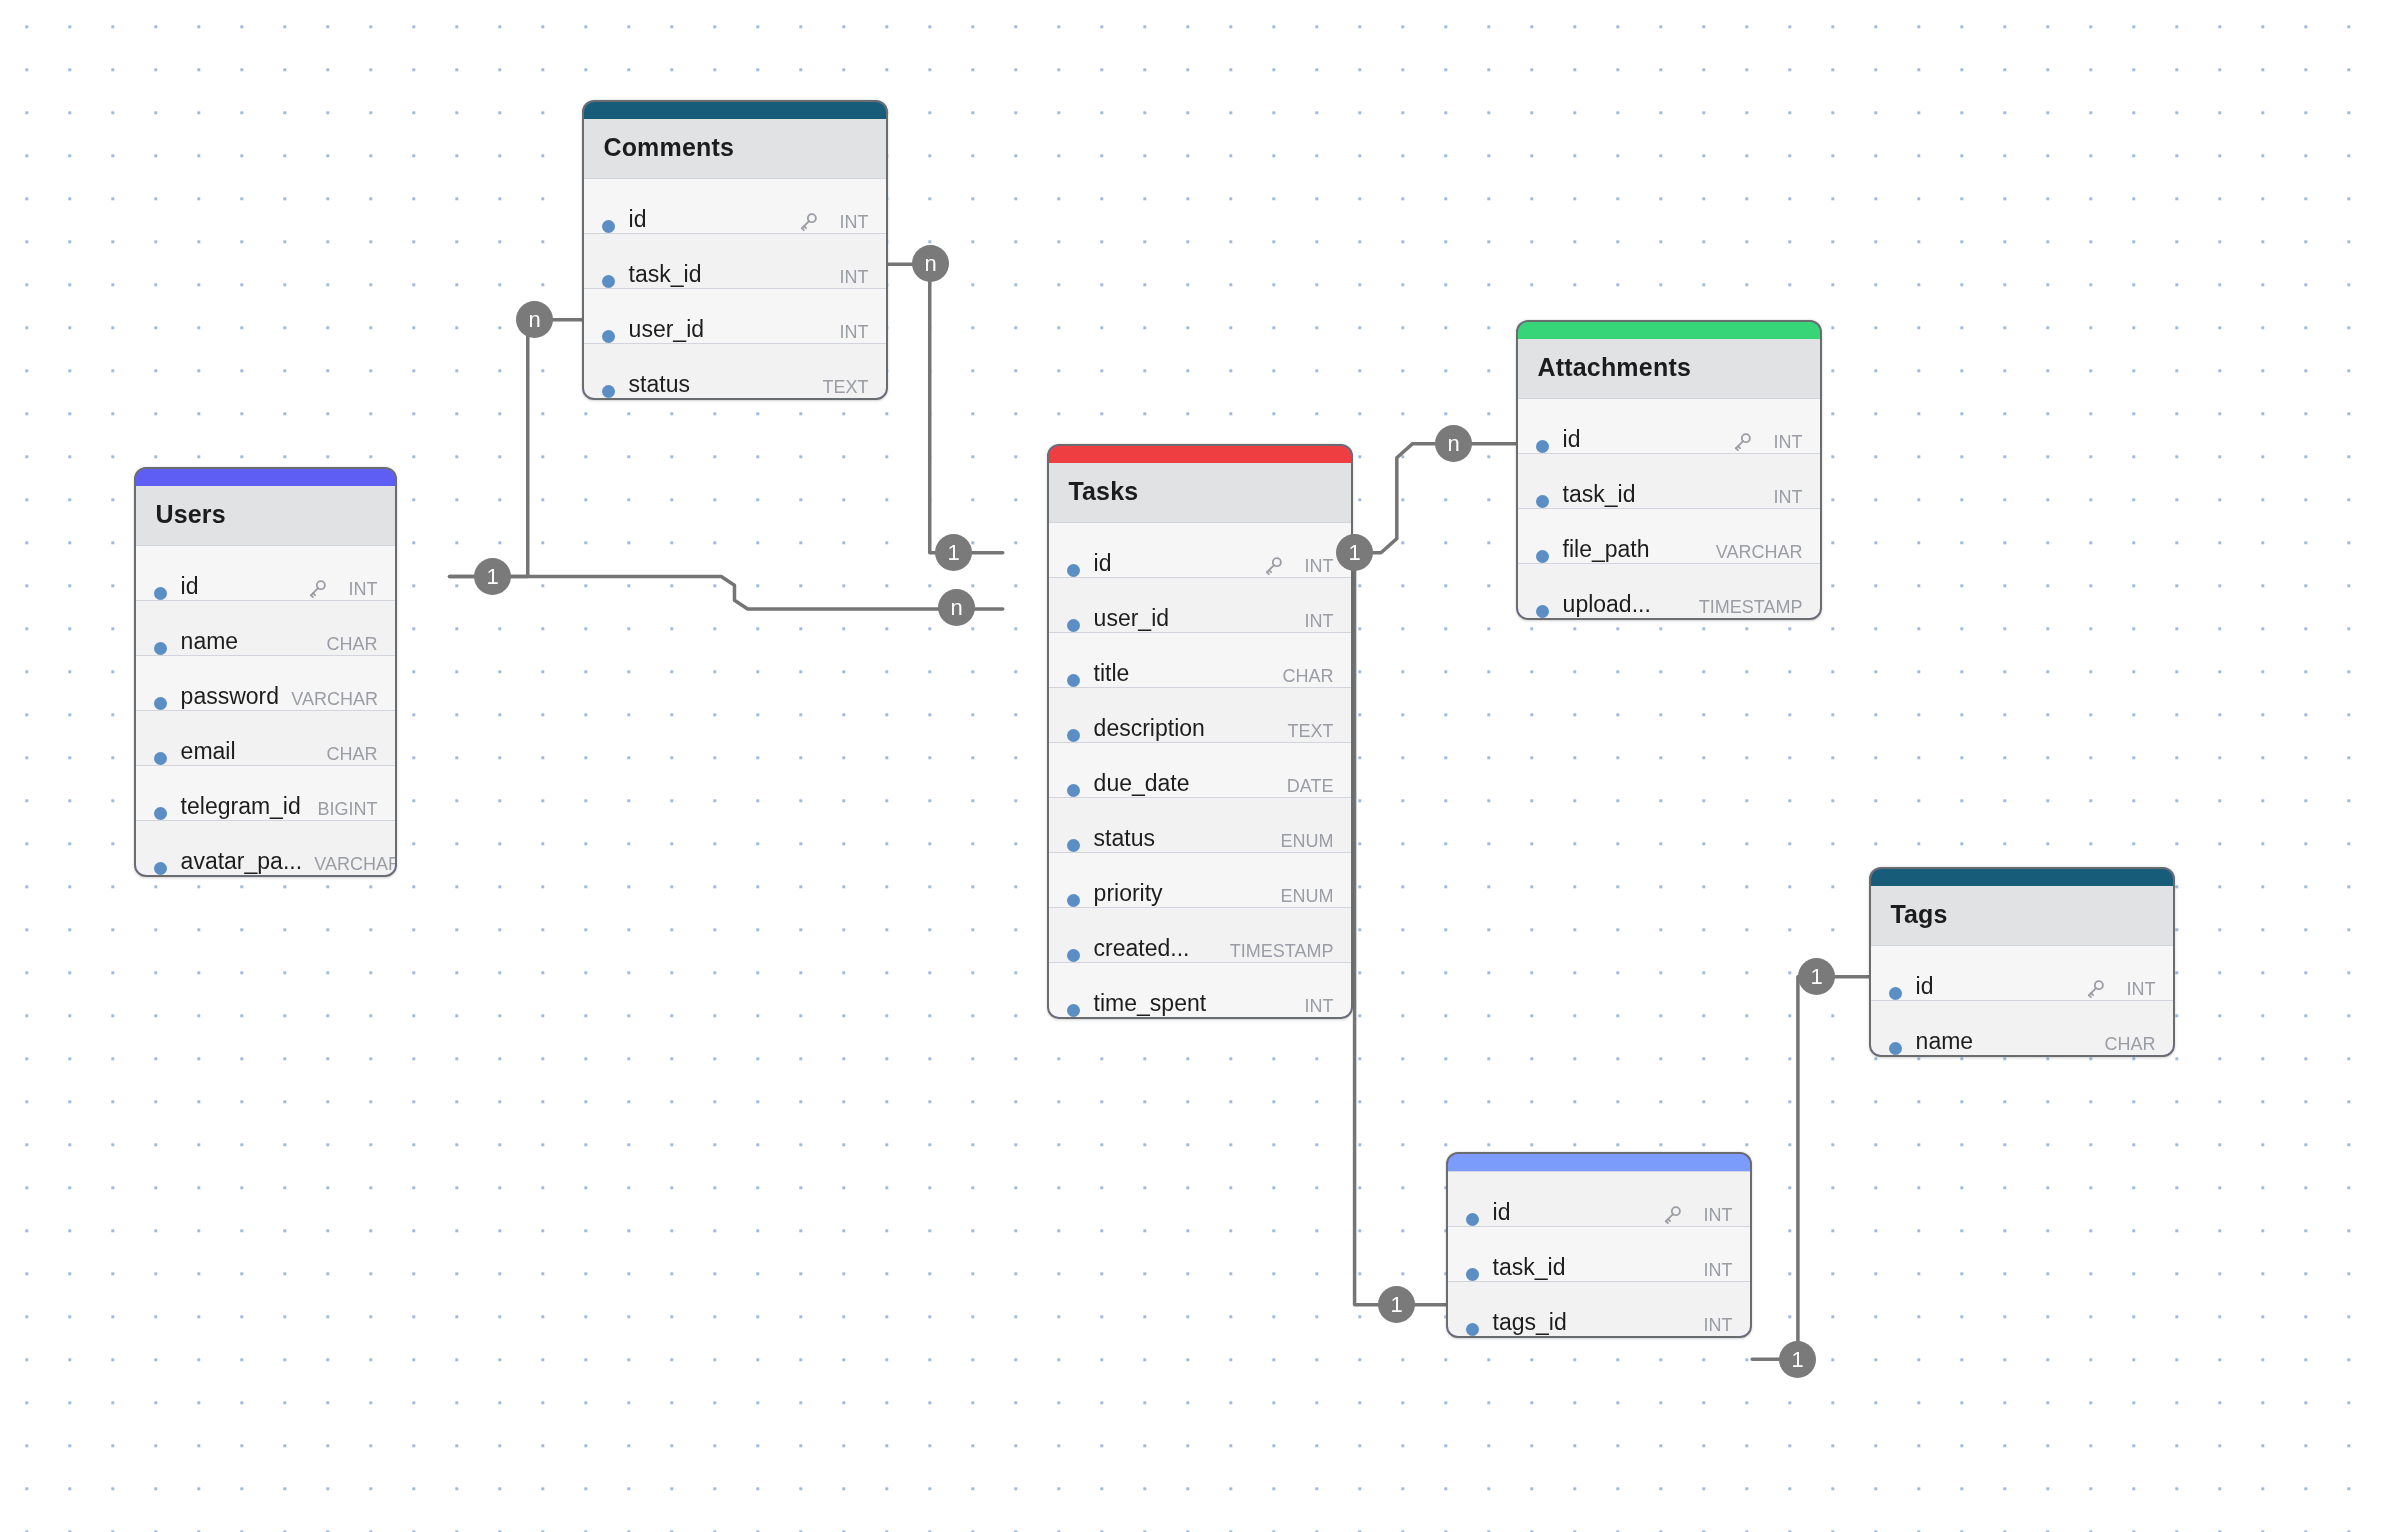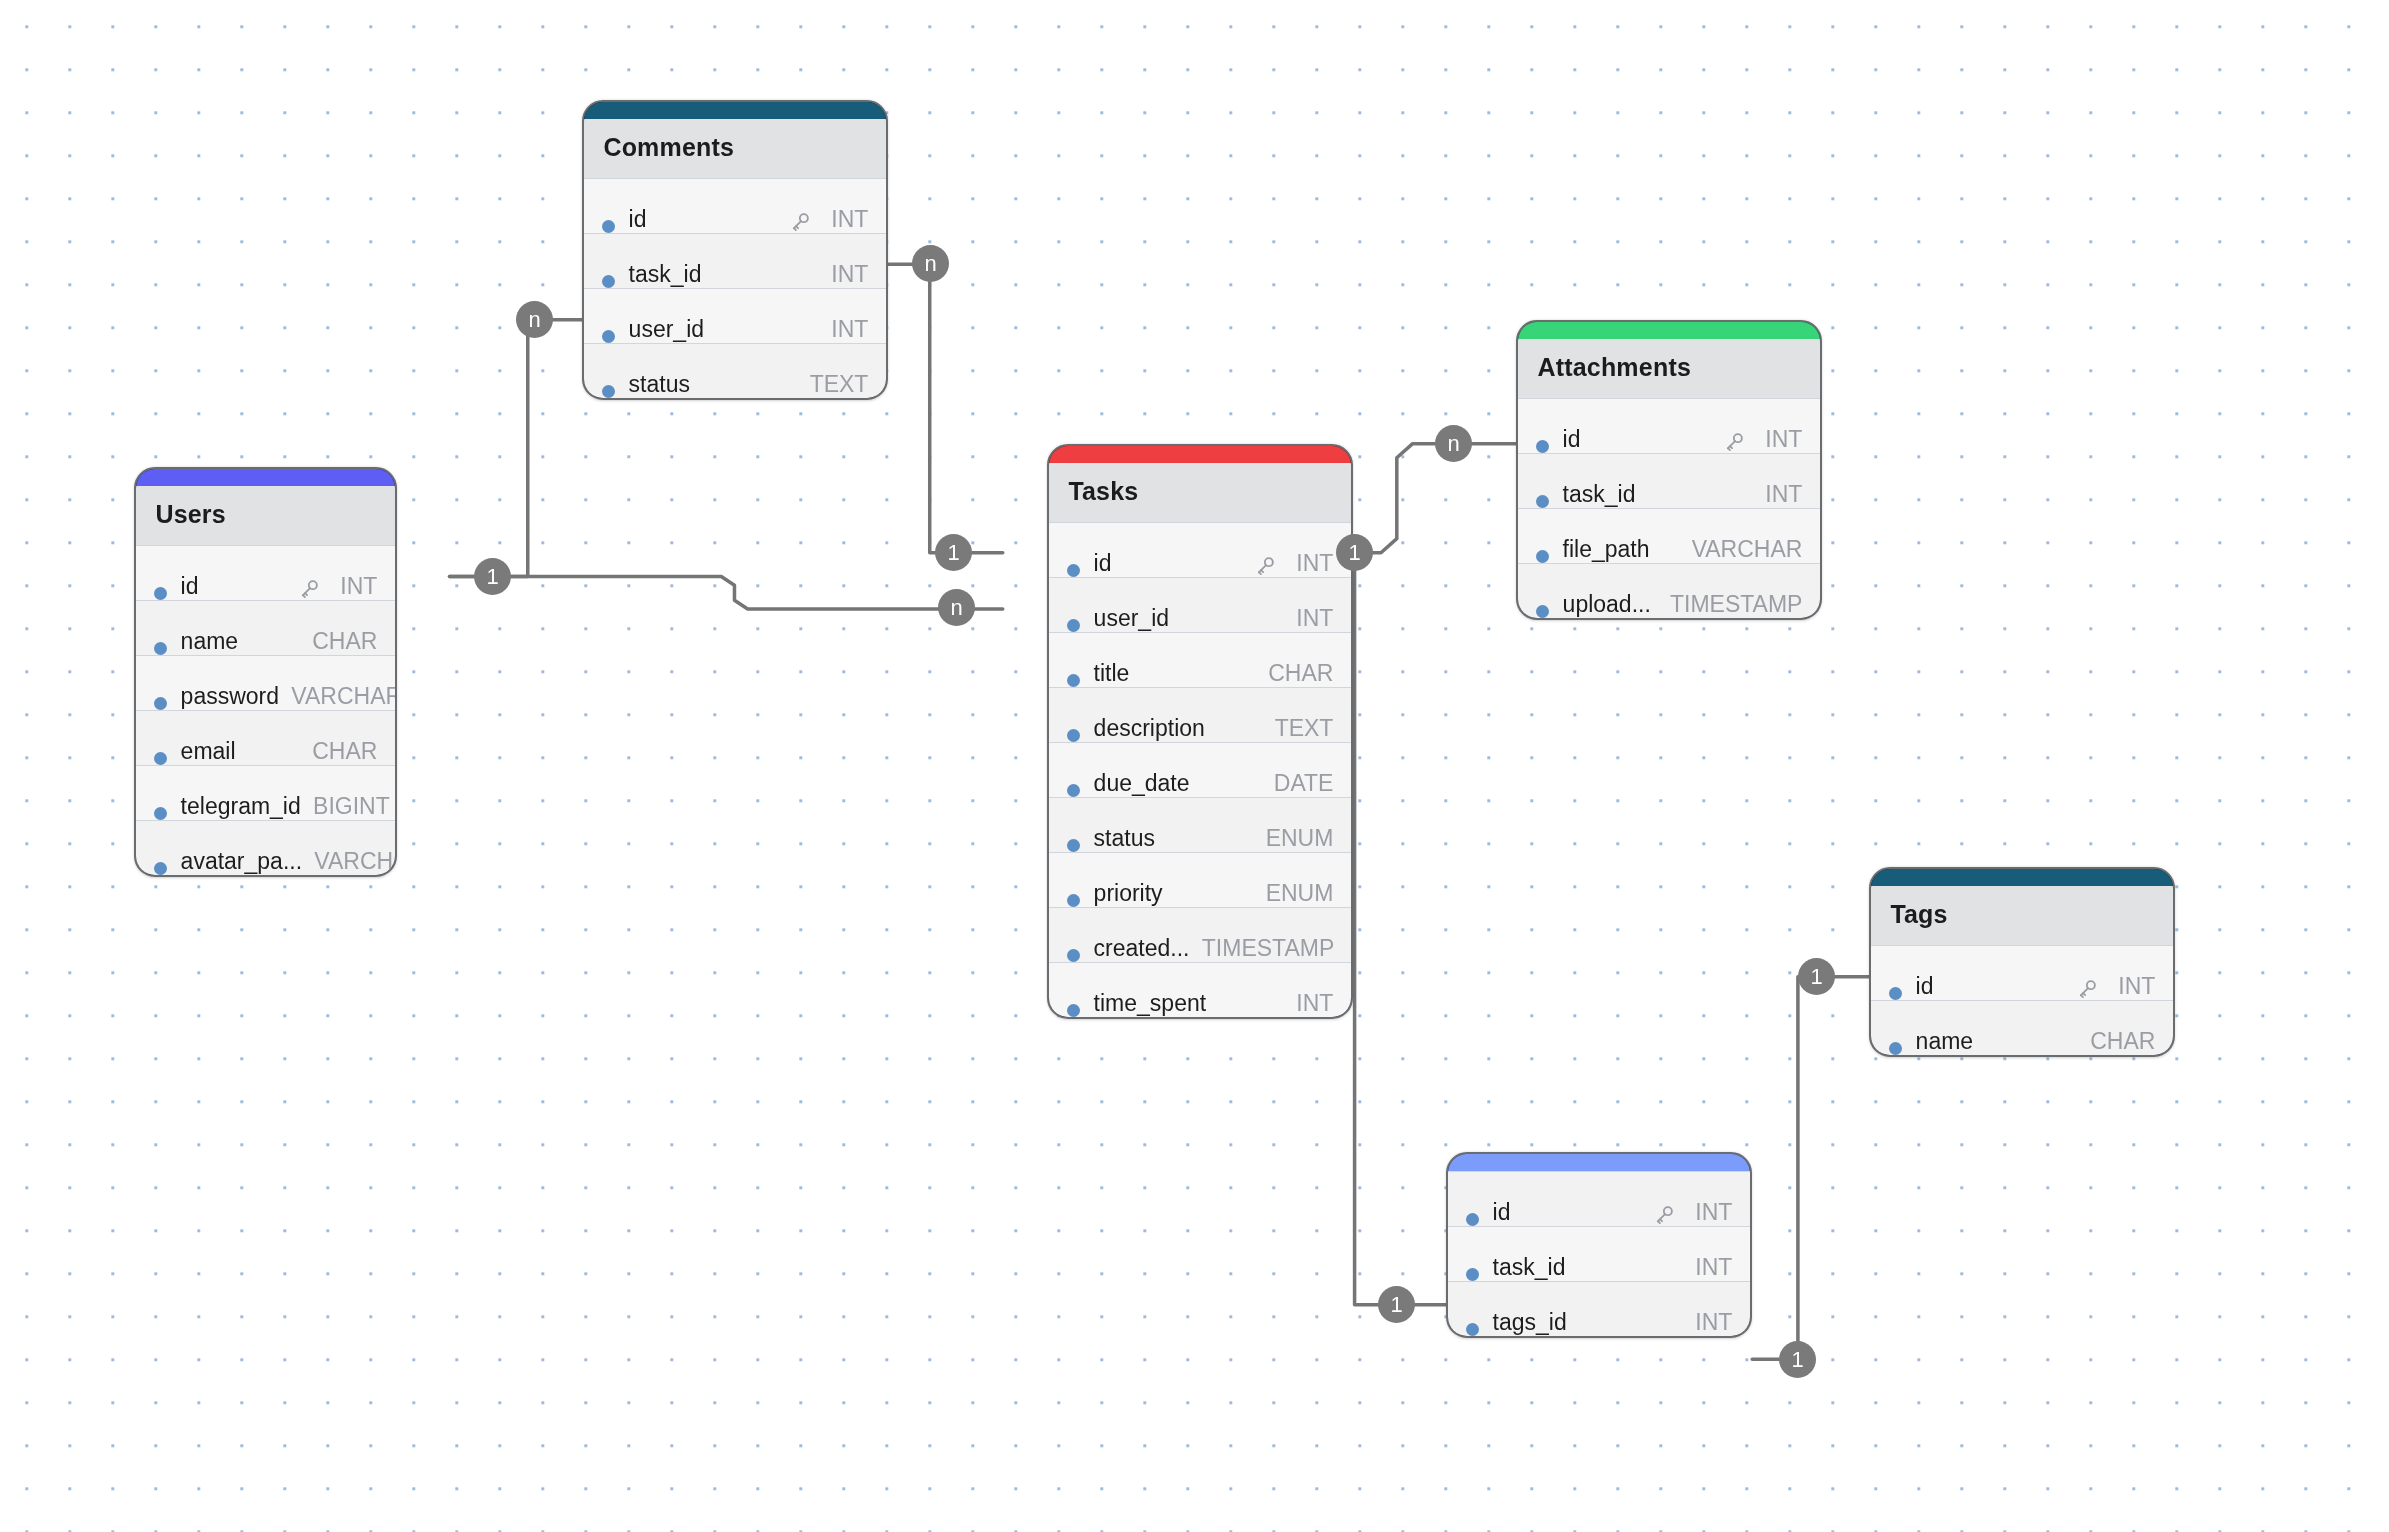--- a/index.html
+++ b/index.html
@@ -36,22 +36,22 @@
     font-size: 22px;
     line-height: 37px;
     text-align: center;
     font-family: "Liberation Sans", sans-serif;
     z-index: 3;
   }
 
   .table {
     position: absolute;
     border: 2.6px solid #6a6d70;
-    border-radius: 21px;
-    background: #0f172a;
+    border-radius: 12px;
+    background: #8b5cf6;
     overflow: hidden;
     z-index: 2;
     box-shadow: 0 0.9px 2.6px rgba(0,0,0,0.18);
   }
   .accent { height: 16.7px; width: 100%; }
   .tbl-title {
     background: #e1e2e4;
     font-size: 25px;
     font-weight: bold;
     color: #1c1c1c;
@@ -74,21 +74,21 @@
     flex: 0 0 auto;
     margin-right: 14px;
   }
   .fname {
     font-size: 23px;
     color: #1d1d1d;
     white-space: nowrap;
     flex: 1 1 auto;
   }
   .ftype {
-    font-size: 23px;
+    font-size: 18px;
     color: #9a9da3;
     white-space: nowrap;
     flex: 0 0 auto;
     margin-left: 12.3px;
   }
   .keyicon {
     flex: 0 0 auto;
     margin-right: 7px;
     display: inline-flex;
     align-items: center;

